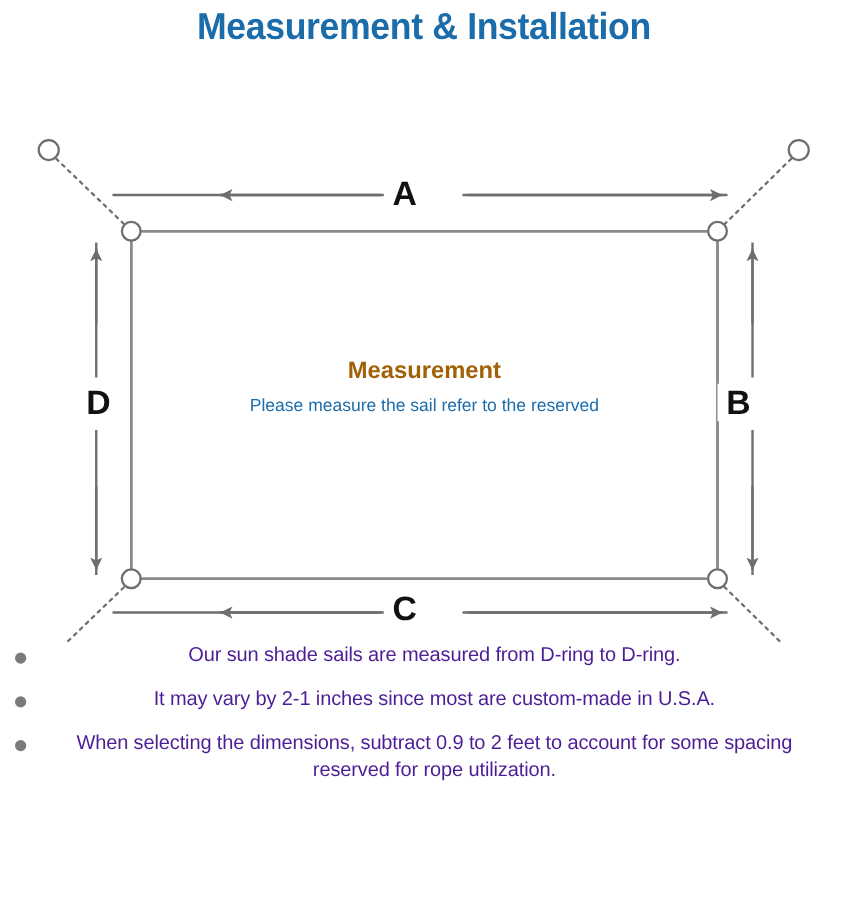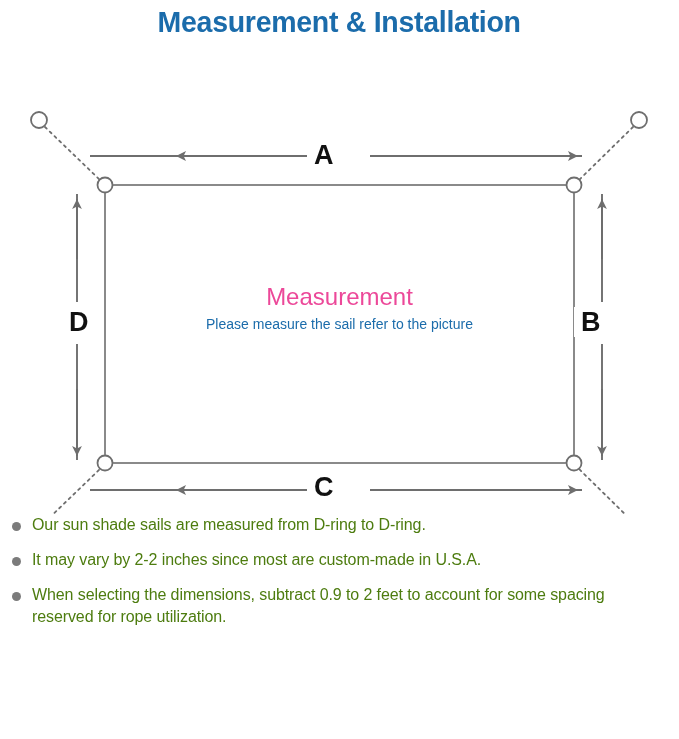--- a/index.html
+++ b/index.html
@@ -48,23 +48,23 @@
   
   .sail-label {
     position: absolute;
     left: 0;
     top: 238px;
     width: 679px;
     text-align: center;
     pointer-events: none;
   }
   .sail-label .main {
-    font-size: 24px;
-    font-weight: normal;
-    color: #ec4899;
+    font-size: 19px;
+    font-weight: bold;
+    color: #a16207;
     line-height: 30px;
     display: block;
   }
   .sail-label .sub {
     font-size: 14px;
     font-weight: normal;
     color: #1b6cab;
     line-height: 24px;
     display: block;
   }
@@ -105,22 +105,23 @@
     width: 9px;
     height: 9px;
     border-radius: 50%;
     background: #7b7b7b;
     margin: 8px 11px 0 0;
   }
   .note-text {
     flex: 1 1 auto;
     font-size: 16px;
     line-height: 22px;
-    color: #4d7c0f;
+    color: #4c1d95;
     letter-spacing: -0.1px;
+    text-align: center;
   }
 </style>
 </head>
 <body>
 
 <div class="title-bar">
   <div class="title-text">Measurement &amp; Installation</div>
 </div>
 
 <div class="diagram-wrap">
@@ -189,35 +190,35 @@
     <g fill="none" stroke="#8a8a8a" stroke-width="2">
       <path d="M105,150 L105,410"></path>
       <path d="M574,150 L574,410"></path>
       <path d="M114,141 L565,141"></path>
       <path d="M114,419 L565,419"></path>
     </g>
   </svg>
 
   <div class="sail-label">
     <span class="main">Measurement</span>
-    <span class="sub">Please measure the sail refer to the picture</span>
+    <span class="sub">Please measure the sail refer to the reserved</span>
   </div>
 
   <div class="dim-letter dim-a">A</div>
   <div class="dim-letter dim-b">B</div>
   <div class="dim-letter dim-c">C</div>
   <div class="dim-letter dim-d">D</div>
 </div>
 
 <div class="notes">
   <div class="note-item">
     <span class="note-bullet"></span>
     <span class="note-text">Our sun shade sails are measured from D-ring to D-ring.</span>
   </div>
   <div class="note-item">
     <span class="note-bullet"></span>
-    <span class="note-text">It may vary by 2-2 inches since most are custom-made in U.S.A.</span>
+    <span class="note-text">It may vary by 2-1 inches since most are custom-made in U.S.A.</span>
   </div>
   <div class="note-item">
     <span class="note-bullet"></span>
     <span class="note-text">When selecting the dimensions, subtract 0.9 to 2 feet to account for some spacing reserved for rope utilization.</span>
   </div>
 </div>
 
 </body></html>

